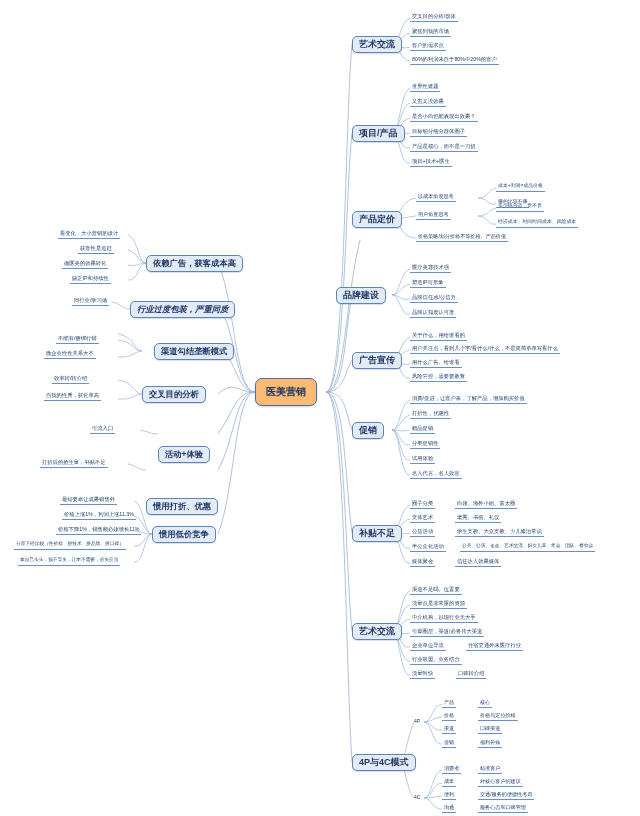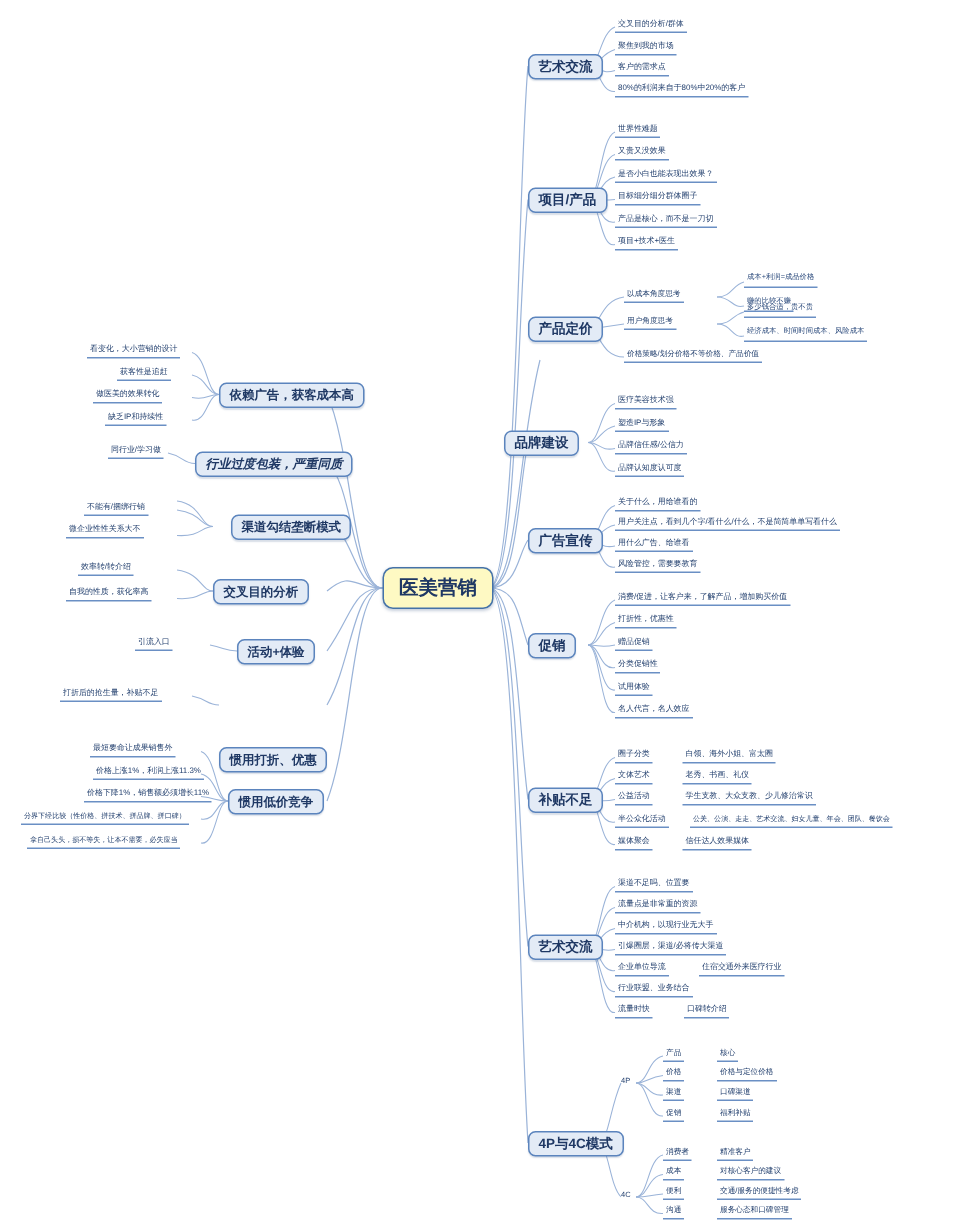--- a/index.html
+++ b/index.html
@@ -6,22 +6,22 @@
   body{width:640px;height:816px;overflow:hidden;
        font-family:"Liberation Sans","DejaVu Sans",sans-serif;
        color:#1f3864;}
   #stage{position:relative;width:640px;height:816px;}
   svg#links{position:absolute;left:0;top:0;width:640px;height:816px;}
 
   
   .node{position:absolute;box-sizing:border-box;white-space:nowrap;
         display:flex;align-items:center;justify-content:center;}
 
-  .root{background:#fef9c3;border:1.3px solid #4472a8;border-radius:7px;
-        color:#1f3864;font-weight:bold;font-size:13px;
+  .root{background:#fdba74;border:1.3px solid #4472a8;border-radius:7px;
+        color:#1f3864;font-weight:bold;font-size:10px;
         padding:0 10px;height:28px;
         box-shadow:0 1px 2px rgba(40,70,120,.25);}
 
   .main{background:#e3ebf6;border:1px solid #5b84bd;border-radius:5px;
         color:#1f3864;font-size:9px;font-weight:bold;
         padding:0 6px;height:17px;
         box-shadow:0 1px 1px rgba(40,70,120,.18);}
 
   .mainL{background:#e3ebf6;border:1px solid #5b84bd;border-radius:5px;
          color:#1f3864;font-size:8.3px;font-weight:bold;
@@ -236,21 +236,21 @@
   <div class="leaf l2" style="left:478px;top:777px;">对核心客户的建议</div>
   <div class="leaf l2" style="left:442px;top:790px;">便利</div>
   <div class="leaf l2" style="left:478px;top:790px;">交通/服务的便捷性考虑</div>
   <div class="leaf l2" style="left:442px;top:803px;">沟通</div>
   <div class="leaf l2" style="left:478px;top:803px;">服务心态和口碑管理</div>
 
   <div class="node mainL" style="left:146px;top:255px;">依赖广告，获客成本高</div>
   <div class="node mainL" style="left:130px;top:301px;font-style:italic;">行业过度包装，严重同质</div>
   <div class="node mainL" style="left:142px;top:343px;margin-left:12px;">渠道勾结垄断模式</div>
   <div class="node mainL" style="left:142px;top:386px;">交叉目的分析</div>
-  <div class="node mainL" style="left:158px;top:426px;">活动+体验</div>
+  <div class="node mainL" style="left:158px;top:446px;">活动+体验</div>
   <div class="node mainL" style="left:146px;top:488px;margin-top:10px;">惯用打折、优惠</div>
   <div class="node mainL" style="left:152px;top:526px;">惯用低价竞争</div>
 
   <div class="leaf" style="left:58px;top:229px;">看变化，大小营销的设计</div>
   <div class="leaf" style="left:78px;top:244px;">获客性是追赶</div>
   <div class="leaf" style="left:62px;top:259px;">做医美的效果转化</div>
   <div class="leaf" style="left:70px;top:274px;">缺乏IP和持续性</div>
 
   <div class="leaf" style="left:72px;top:296px;">同行业/学习做</div>
 

